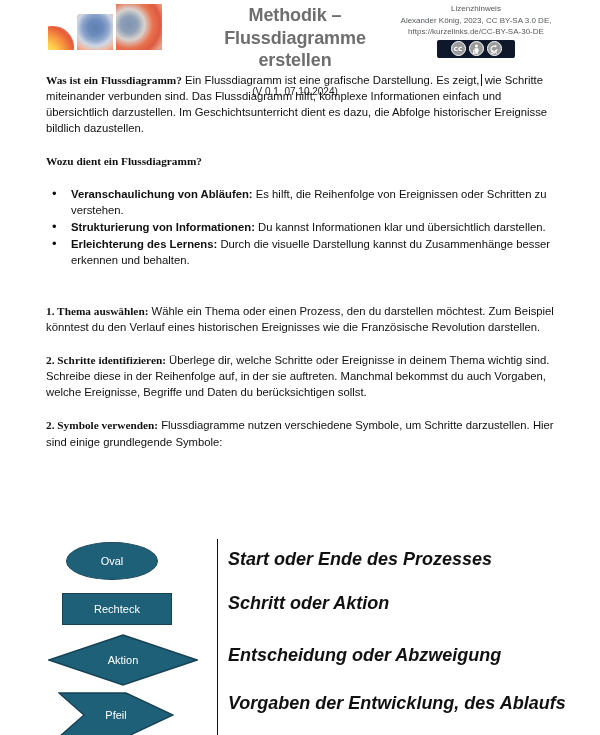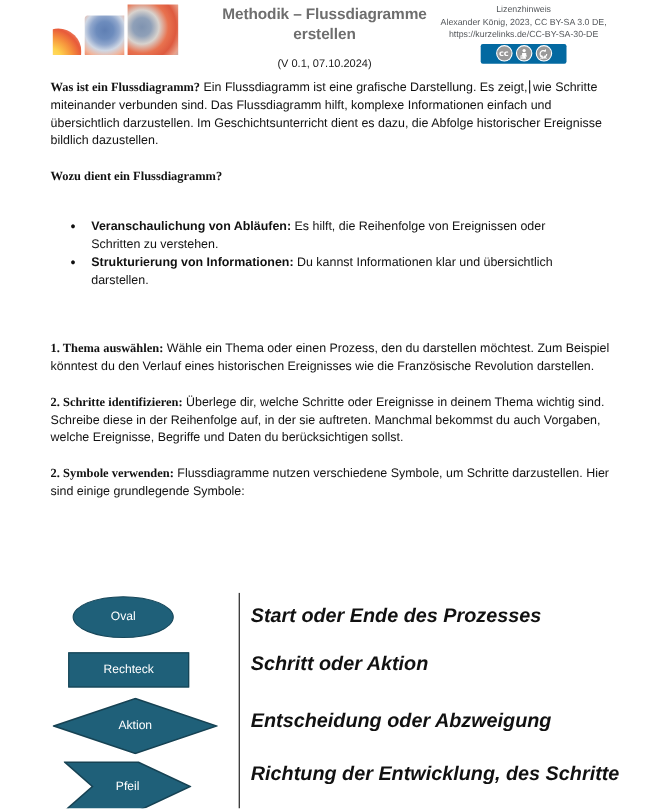--- a/index.html
+++ b/index.html
@@ -70,21 +70,21 @@
        #9fb0c4 78%, #c9d3de 90%, #f7fafc 100%);
   }
 
   .title-block {
     position: absolute;
     left: 180px; top: 4px;
     width: 230px;
     text-align: center;
   }
   .doc-title {
-    font-size: 14px;
+    font-size: 18px;
     font-weight: bold;
     color: #6e6e6e;
     line-height: 1.25;
     letter-spacing: -0.1px;
   }
   .doc-version {
     margin-top: 14px;
     font-size: 10px;
     color: #1a1a1a;
     line-height: 1.2;
@@ -97,21 +97,21 @@
     text-align: center;
     font-size: 8px;
     color: #55585c;
     line-height: 1.45;
   }
   .license .lic-line { white-space: nowrap; }
 
   .cc-badge {
     margin: 2px auto 0;
     width: 78px; height: 18px;
-    background: #0369a1;
+    background: #0f172a;
     border-radius: 2px;
     display: flex;
     align-items: center;
     justify-content: center;
     gap: 3px;
   }
   .cc-chip {
     width: 15px; height: 15px;
     border-radius: 50%;
     border: 1.4px solid #ffffff;
@@ -153,21 +153,21 @@
   .caret {
     display: inline-block;
     width: 1px;
     height: 12px;
     background: #111;
     vertical-align: -2px;
     margin-left: 1px;
   }
 
   .bullets {
-    margin: 12px;
+    margin: 0;
     padding: 0;
     list-style: none;
   }
   .bullets li {
     position: relative;
     padding-left: 25px;
     font-size: 11.3px;
     color: #111111;
     line-height: 1.42;
     margin-bottom: 1px;
@@ -323,20 +323,23 @@
 
     <div class="gap-md"></div>
 
     <ul class="bullets">
       <li>
         <b>Veranschaulichung von Abläufen:</b><span> Es hilft, die Reihenfolge von Ereignissen oder Schritten zu verstehen.</span>
       </li>
       <li>
         <b>Strukturierung von Informationen:</b><span> Du kannst Informationen klar und übersichtlich darstellen.</span>
       </li>
+      <li>
+        <b>Erleichterung des Lernens:</b><span> Durch die visuelle Darstellung kannst du Zusammenhänge besser erkennen und behalten.</span>
+      </li>
     </ul>
 
     <div class="gap-md"></div>
 
 
     <div class="gap-md"></div>
 
     <p class="para">
       <b>1. Thema auswählen:</b><span> Wähle ein Thema oder einen Prozess, den du darstellen möchtest. Zum Beispiel könntest du den Verlauf eines historischen Ereignisses wie die Französische Revolution darstellen.</span>
     </p>
@@ -380,16 +383,16 @@
           <polygon points="1,2 68,2 68,2 115,24 68,46 1,46 26,24" fill="#1f6079" stroke="#164253" stroke-width="1.4"></polygon>
         </svg>
         <span>Pfeil</span>
       </div>
     </div>
 
     <div class="label-col">
       <div class="shape-label" style="top:18px; left:0;">Start oder Ende des Prozesses</div>
       <div class="shape-label" style="top:62px; left:0;">Schritt oder Aktion</div>
       <div class="shape-label" style="top:114px; left:0;">Entscheidung oder Abzweigung</div>
-      <div class="shape-label" style="top:162px; left:0;">Richtung der Entwicklung, des Schritte</div>
+      <div class="shape-label" style="top:162px; left:0;">Vorgaben der Entwicklung, des Ablaufs</div>
     </div>
   </div>
 </div>
 
 </body></html>

